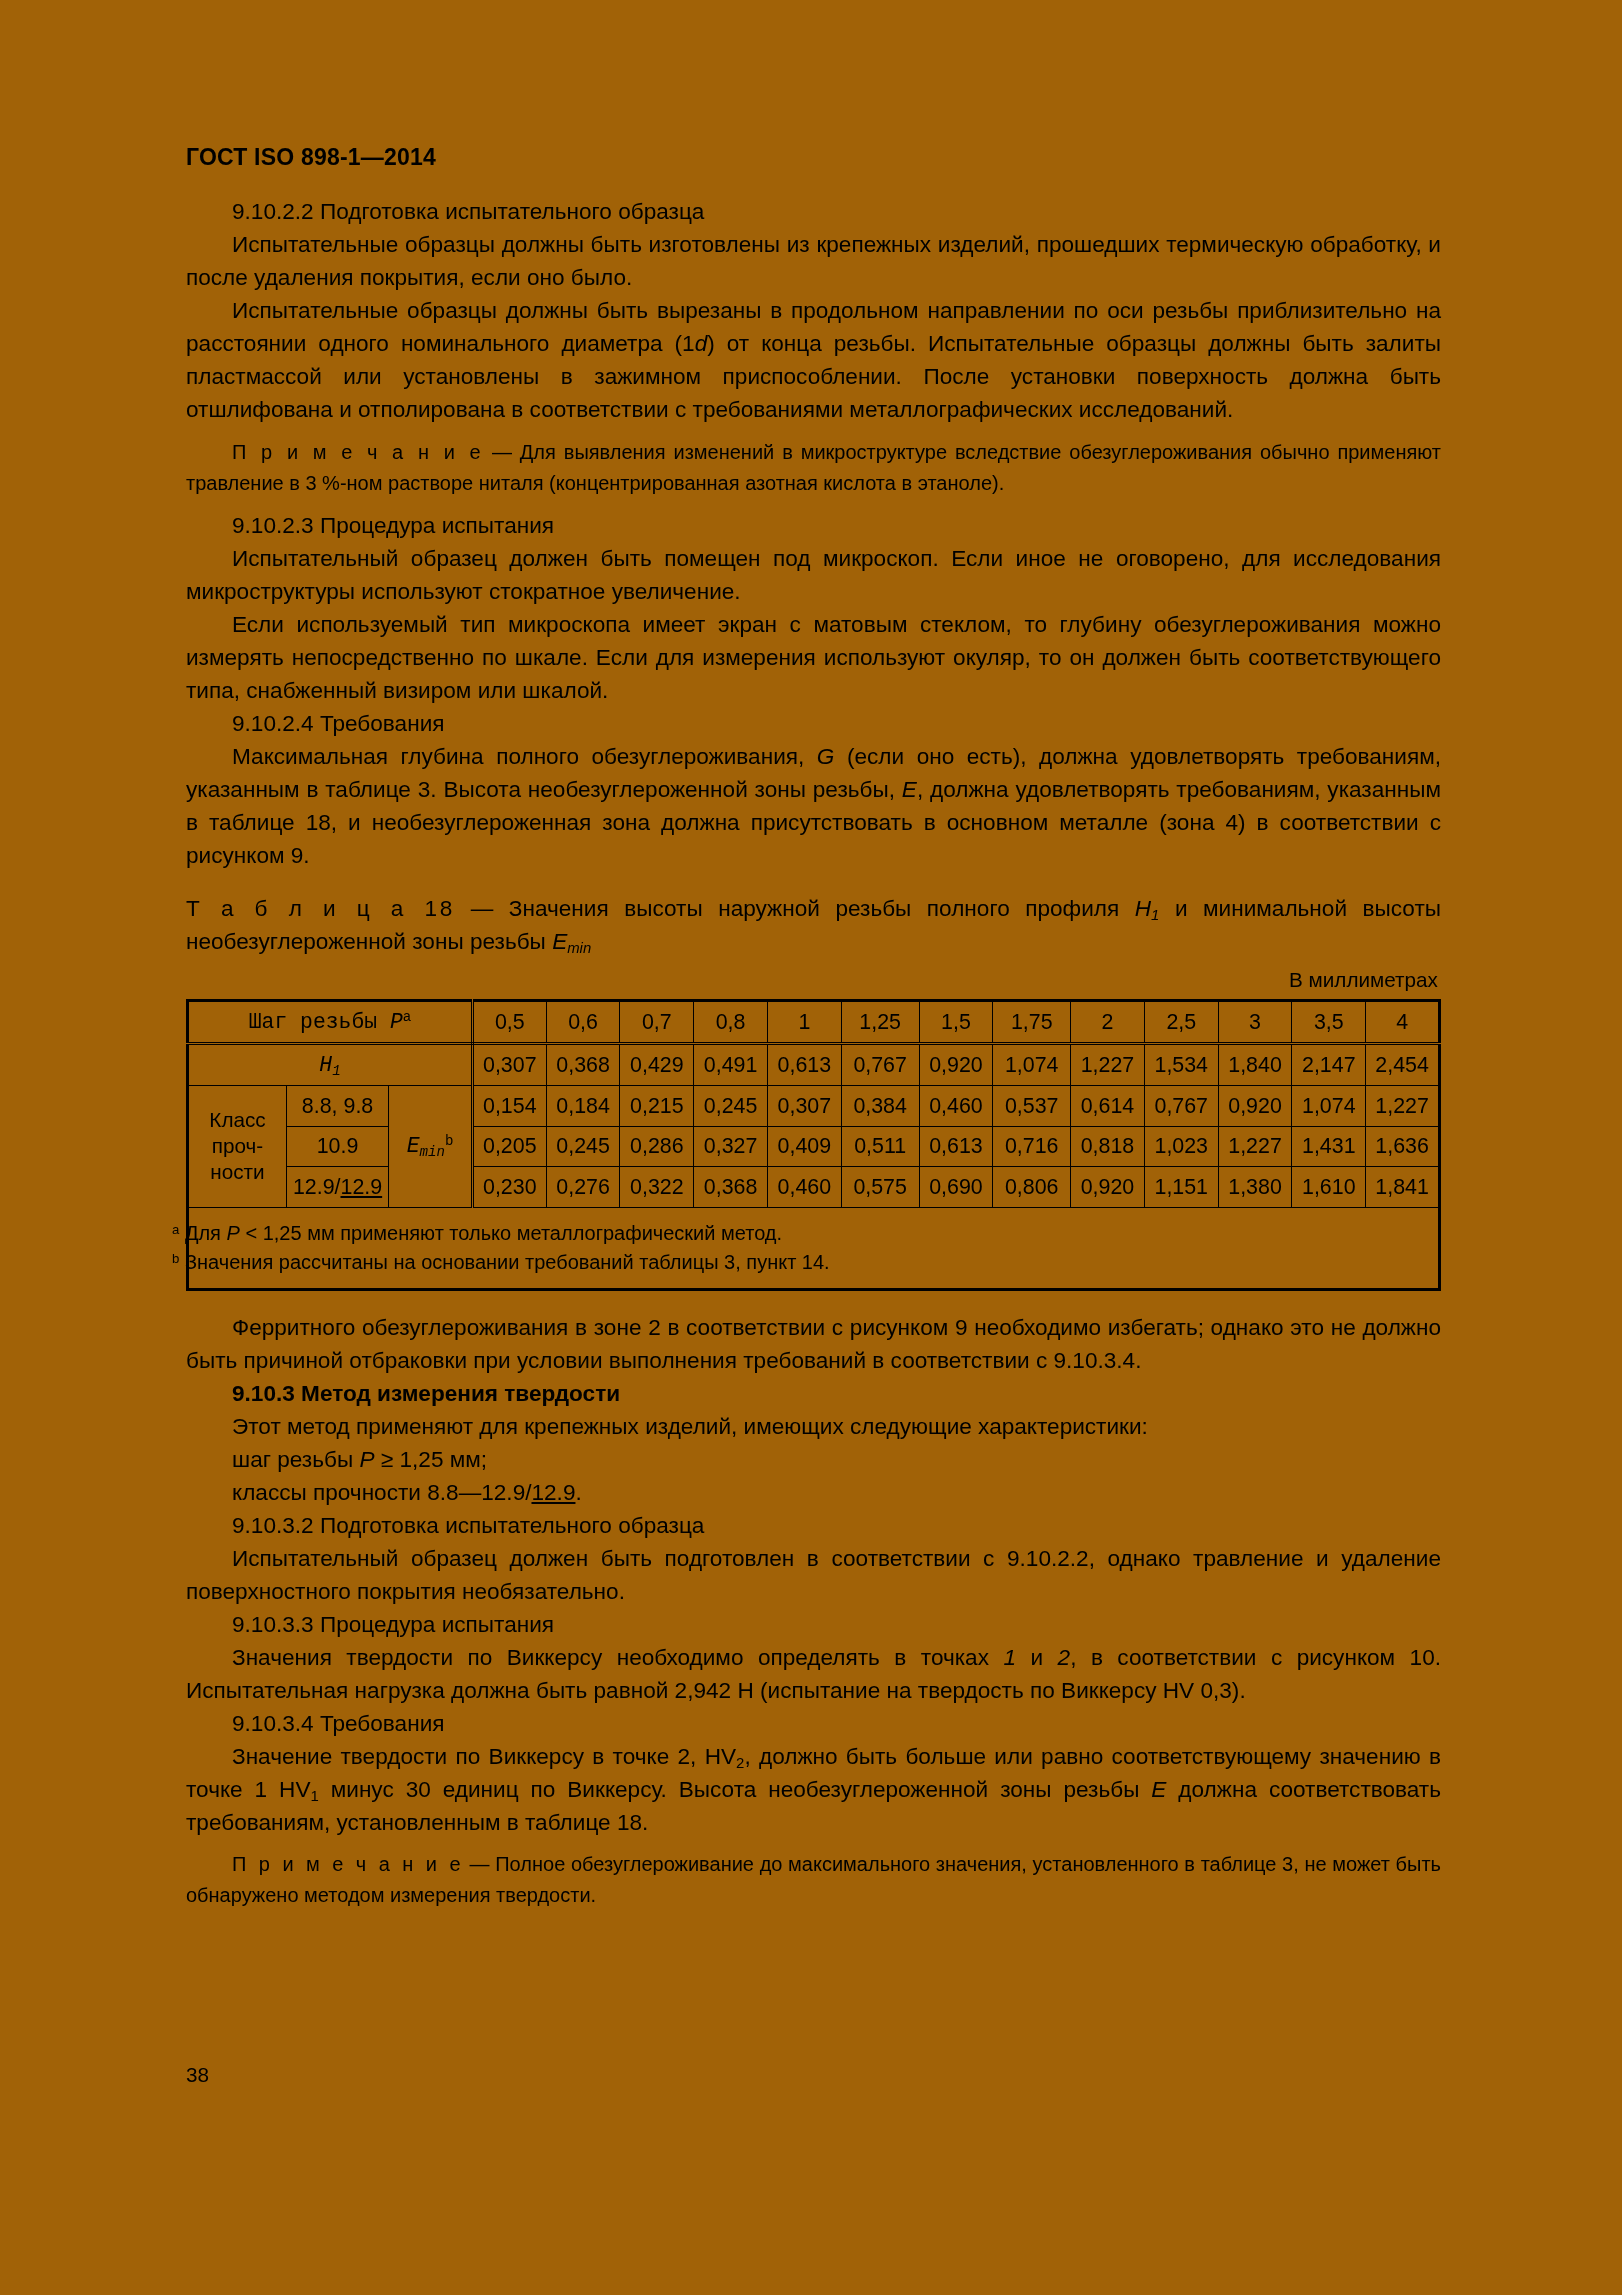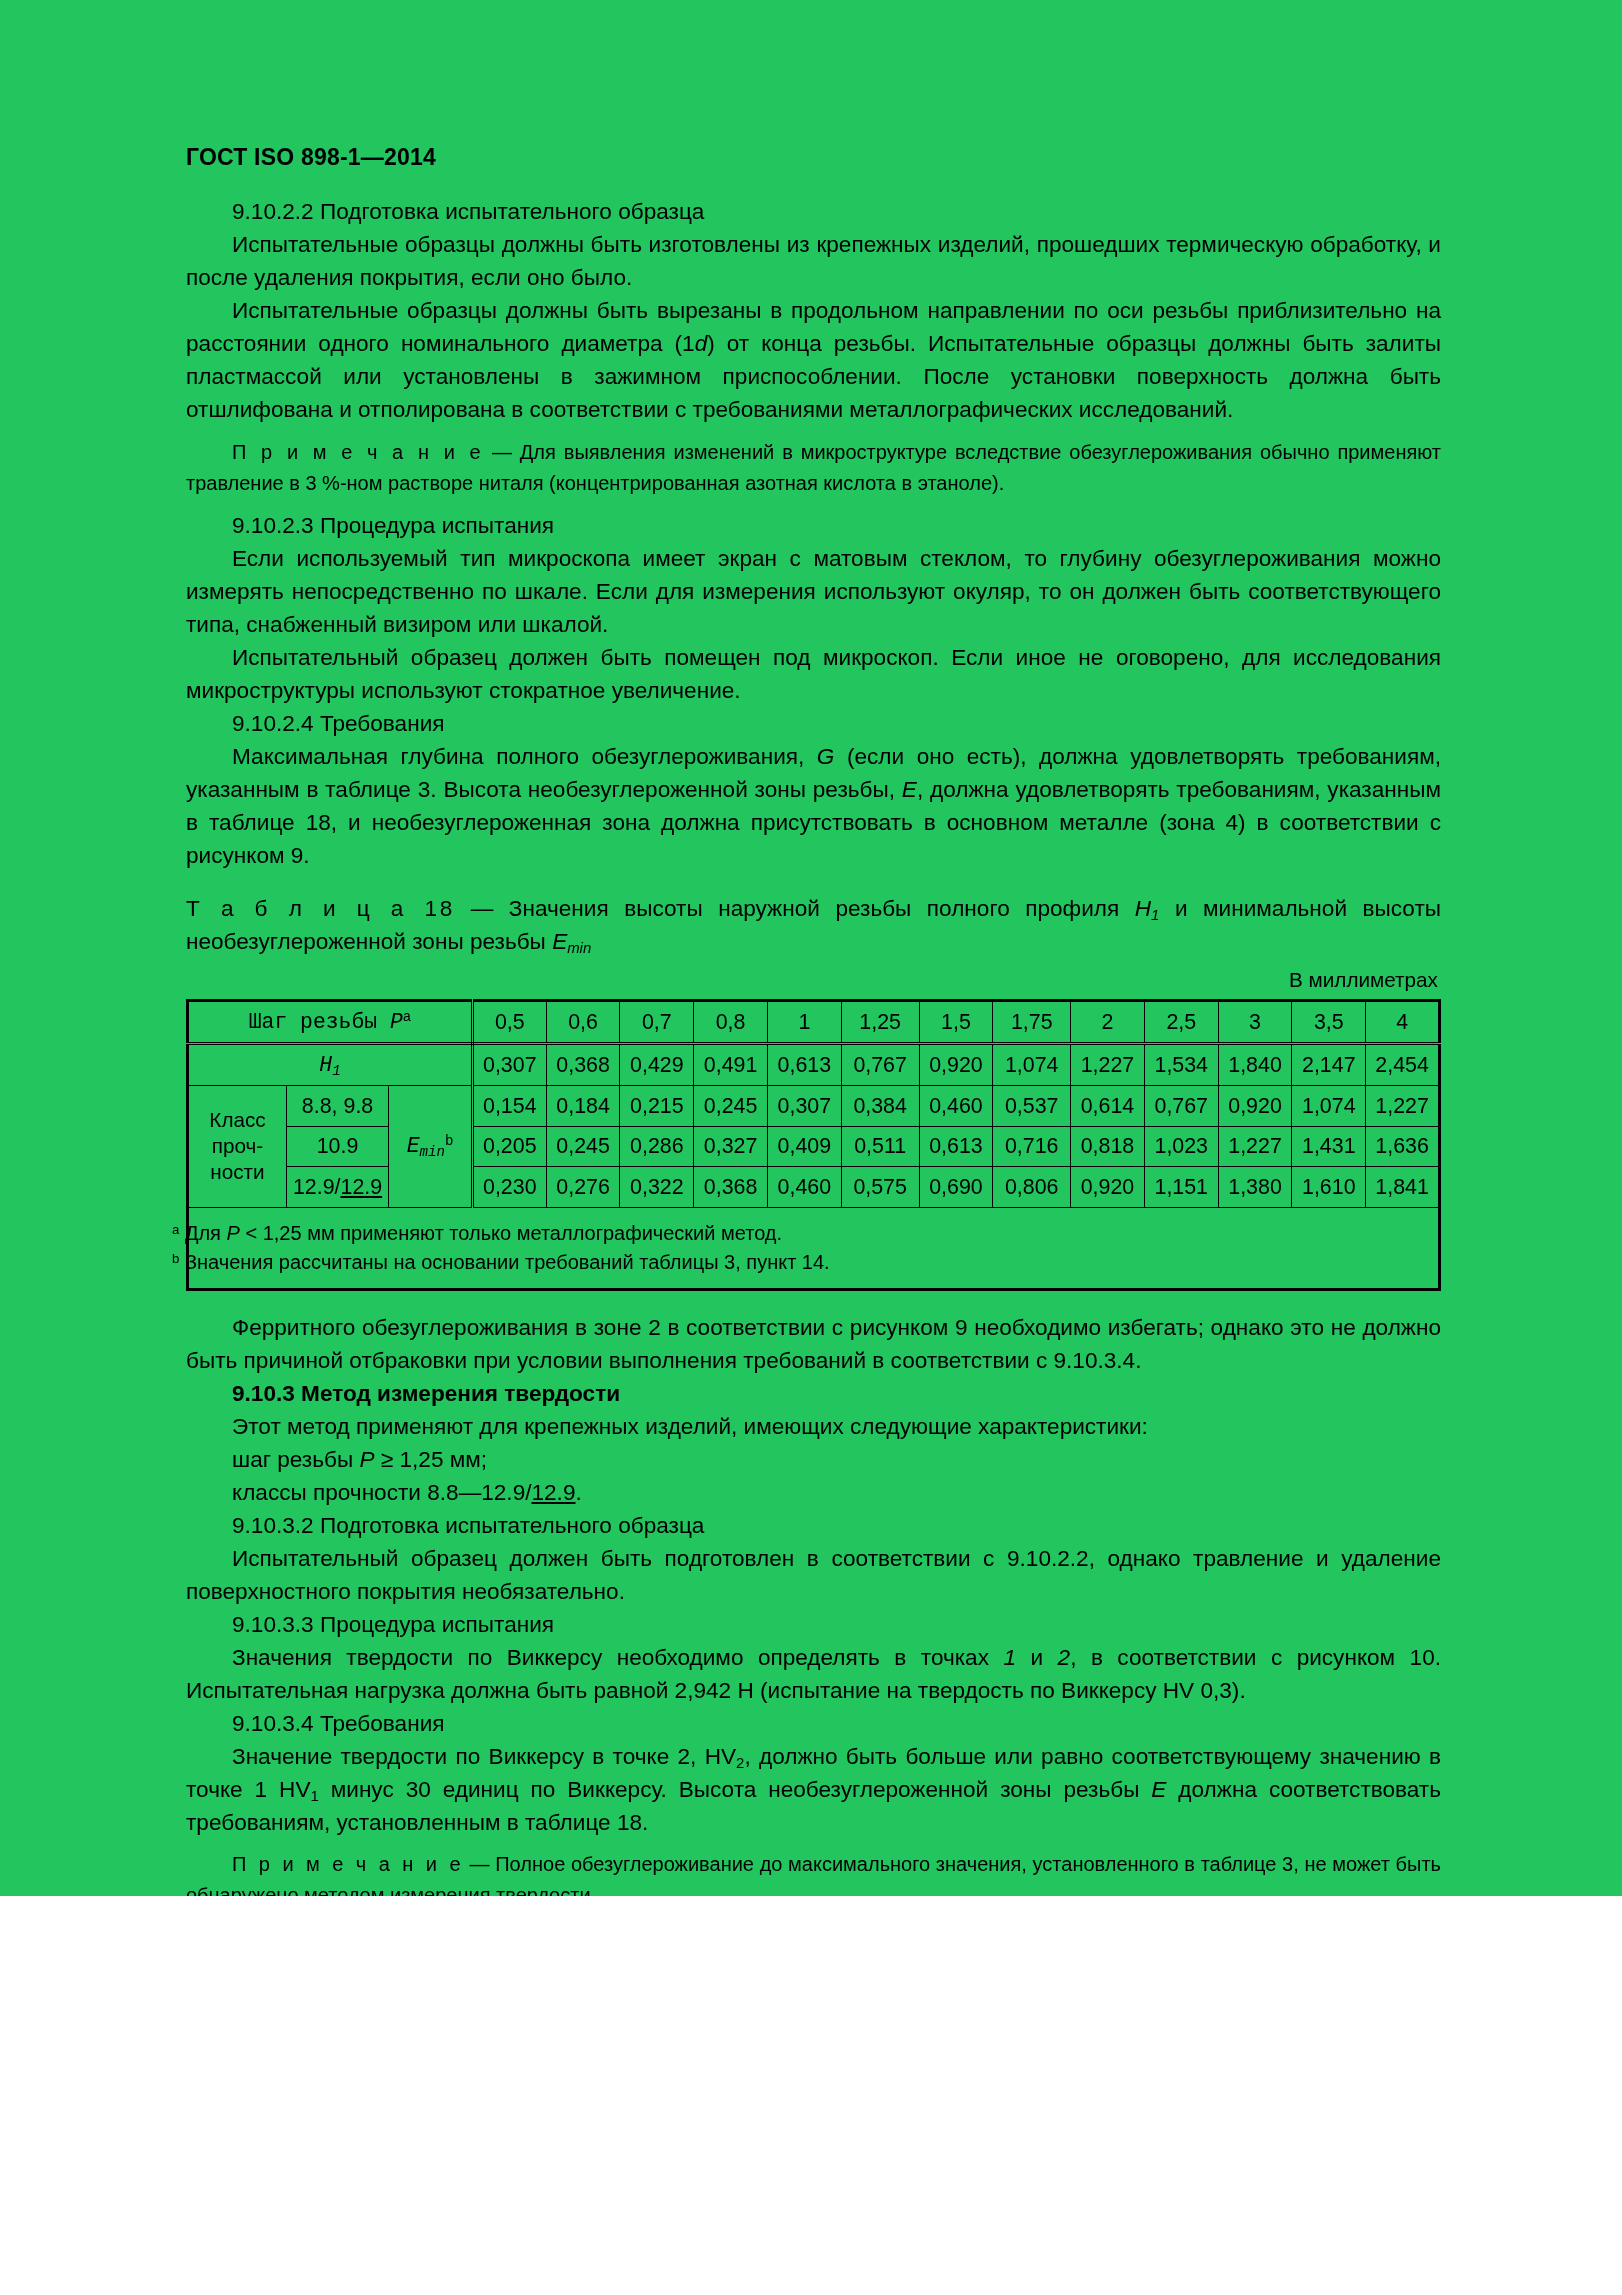--- a/index.html
+++ b/index.html
@@ -8,22 +8,22 @@
     padding: 0;
     background: #ffffff;
   }
   body {
     font-family: "Liberation Sans", "DejaVu Sans", sans-serif;
     color: #000000;
   }
   .page {
     position: relative;
     width: 1623px;
-    height: 1896px;
-    background: #22c55e;
+    height: 2295px;
+    background: #a16207;
     box-sizing: border-box;
     overflow: hidden;
   }
   .content {
     position: absolute;
     left: 186px;
     top: 0;
     width: 1255px;
   }
 
@@ -148,22 +148,22 @@
     <p class="para indent">Испытательные образцы должны быть изготовлены из крепежных изделий, прошедших термическую обработку, и после удаления покрытия, если оно было.</p>
     <p class="para indent"><span>Испытательные образцы должны быть вырезаны в продольном направлении по оси резьбы приблизительно на расстоянии одного номинального диаметра (1</span><i class="var">d</i><span>) от конца резьбы. Испытательные образцы должны быть залиты пластмассой или установлены в зажимном приспособлении. После установки поверхность должна быть отшлифована и отполирована в соответствии с требованиями металлографических исследований.</span></p>
 
     <div class="gap-s"></div>
 
     <p class="note"><span class="lbl">П р и м е ч а н и е</span><span> — </span><span>Для выявления изменений в микроструктуре вследствие обезуглероживания обычно применяют травление в 3 %-ном растворе ниталя (концентрированная азотная кислота в этаноле).</span></p>
 
     <div class="gap-s"></div>
 
     <p class="heading">9.10.2.3 Процедура испытания</p>
+    <p class="para indent">Испытательный образец должен быть помещен под микроскоп. Если иное не оговорено, для исследования микроструктуры используют стократное увеличение.</p>
     <p class="para indent">Если используемый тип микроскопа имеет экран с матовым стеклом, то глубину обезуглероживания можно измерять непосредственно по шкале. Если для измерения используют окуляр, то он должен быть соответствующего типа, снабженный визиром или шкалой.</p>
-    <p class="para indent">Испытательный образец должен быть помещен под микроскоп. Если иное не оговорено, для исследования микроструктуры используют стократное увеличение.</p>
 
     <p class="heading">9.10.2.4 Требования</p>
     <p class="para indent"><span>Максимальная глубина полного обезуглероживания, </span><i class="var">G</i><span> (если оно есть), должна удовлетворять требованиям, указанным в таблице 3. Высота необезуглероженной зоны резьбы, </span><i class="var">E</i><span>, должна удовлетворять требованиям, указанным в таблице 18, и необезуглероженная зона должна присутствовать в основном металле (зона 4) в соответствии с рисунком 9.</span></p>
 
     <div class="gap-m"></div>
 
     <p class="tbl-caption"><span class="cap-lbl">Т а б л и ц а  18</span><span> — </span><span>Значения высоты наружной резьбы полного профиля </span><i class="var"><span>H</span><sub>1</sub></i><span> и минимальной высоты необезуглероженной зоны резьбы </span><i class="var"><span>E</span><sub>min</sub></i></p>
 
     <p class="units">В миллиметрах</p>
 

